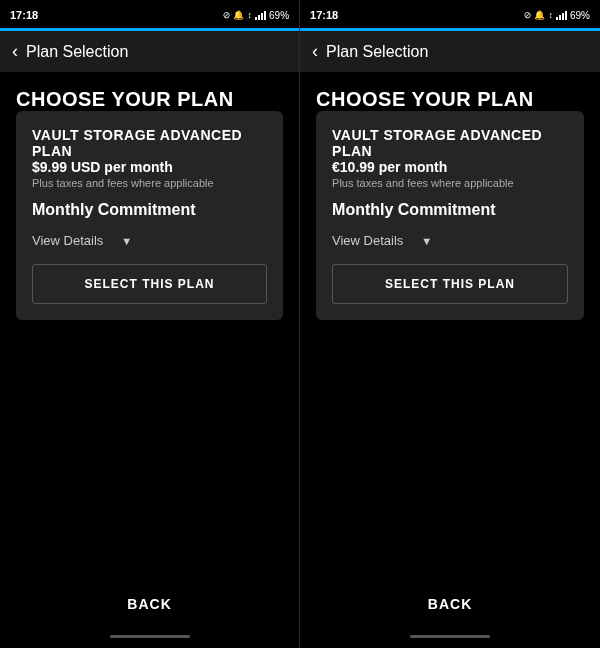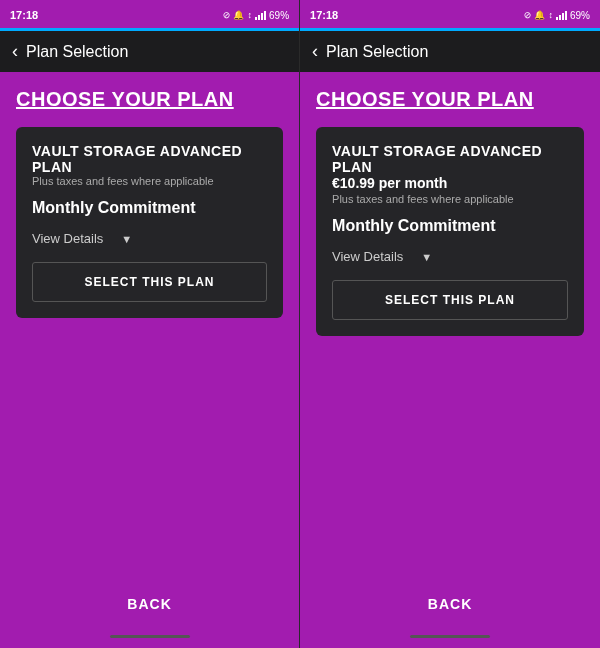--- a/index.html
+++ b/index.html
@@ -7,21 +7,21 @@
       width: 600px;
       height: 648px;
       background: #1a1a1a;
       font-family: 'Arial', sans-serif;
       display: flex;
       overflow: hidden;
     }
     .phone-panel {
       width: 329px;
       height: 648px;
-      background: #a21caf;
+      background: #000000;
       display: flex;
       flex-direction: column;
       border-right: 1px solid #2a2a2a;
     }
     .phone-panel:last-child {
       border-right: none;
     }
     
     .status-bar {
       display: flex;
@@ -75,23 +75,22 @@
     }
     
     .content {
       padding: 16px 16px;
       flex: 1;
     }
     .page-title {
       color: #fff;
       font-size: 20px;
       font-weight: 700;
-      margin-bottom: 16px;
+      margin-bottom: 0;
       letter-spacing: 0.5px;
-      text-decoration: underline;
     }
     .plan-card {
       background: #252528;
       border-radius: 6px;
       padding: 16px;
       margin-bottom: 16px;
     }
     .plan-name {
       color: #fff;
       font-size: 14px;
@@ -206,20 +205,21 @@
     <div class="nav-bar">
       <span class="back-arrow">‹</span>
       <span class="nav-title">Plan Selection</span>
     </div>
 
     <div class="content">
       <div class="page-title">CHOOSE YOUR PLAN</div>
 
       <div class="plan-card">
         <div class="plan-name">VAULT STORAGE ADVANCED PLAN</div>
+        <div class="plan-price">$9.99 USD per month</div>
         <div class="plan-price-note">Plus taxes and fees where applicable</div>
         <div class="plan-commitment">Monthly Commitment</div>
         <div class="view-details">
           <span>View Details</span>
           <span class="chevron-down">▼</span>
         </div>
         <button class="select-btn">SELECT THIS PLAN</button>
       </div>
     </div>
 

